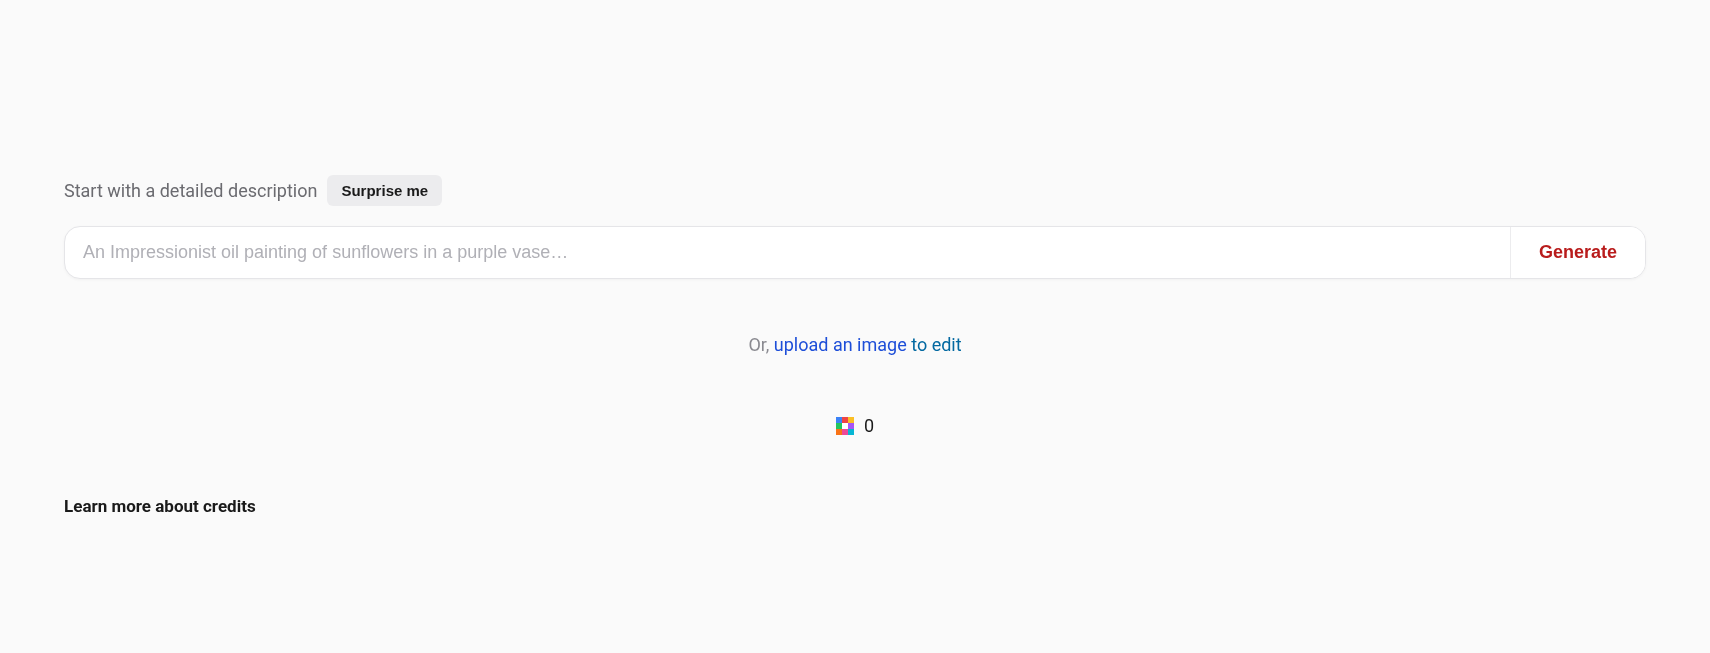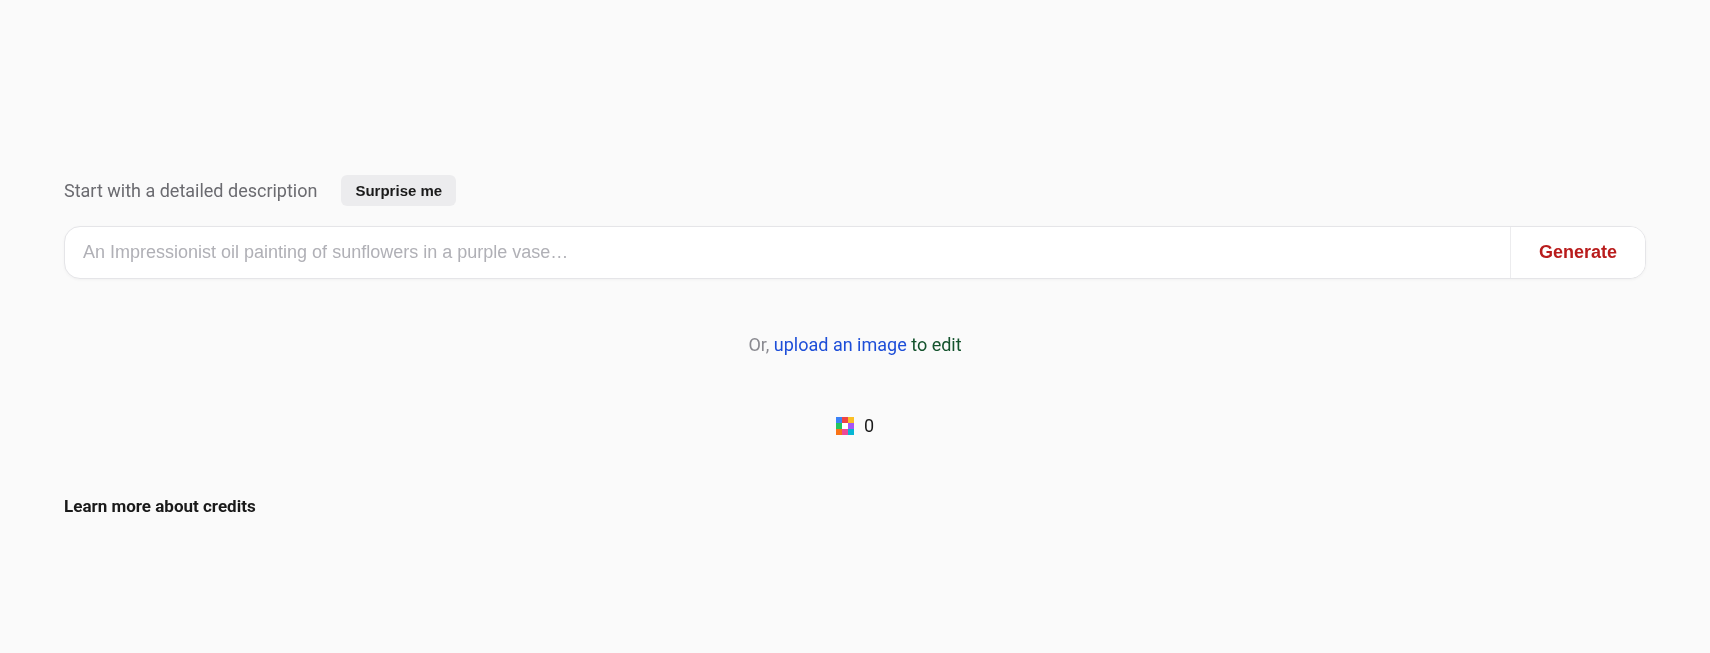--- a/index.html
+++ b/index.html
@@ -13,21 +13,21 @@
       width: 1710px;
       height: 653px;
       overflow: hidden;
     }
     .container {
       padding: 175px 64px 0 64px;
     }
     .header-row {
       display: flex;
       align-items: center;
-      gap: 24px;
+      gap: 10px;
       margin-bottom: 20px;
     }
     .header-text {
       color: #6b6b70;
       font-size: 18px;
       font-weight: 400;
     }
     .surprise-btn {
       background: #ececee;
       border: none;
@@ -74,21 +74,21 @@
       font-size: 18px;
       color: #8a8a90;
     }
     .upload-link {
       color: #1d4ed8;
       text-decoration: none;
       cursor: pointer;
       margin-top: 6px;
     }
     .upload-suffix {
-      color: #14532d;
+      color: #0369a1;
     }
     .credits-row {
       display: flex;
       align-items: center;
       justify-content: center;
       gap: 10px;
       margin-top: 60px;
     }
     .credits-icon {
       width: 18px;

